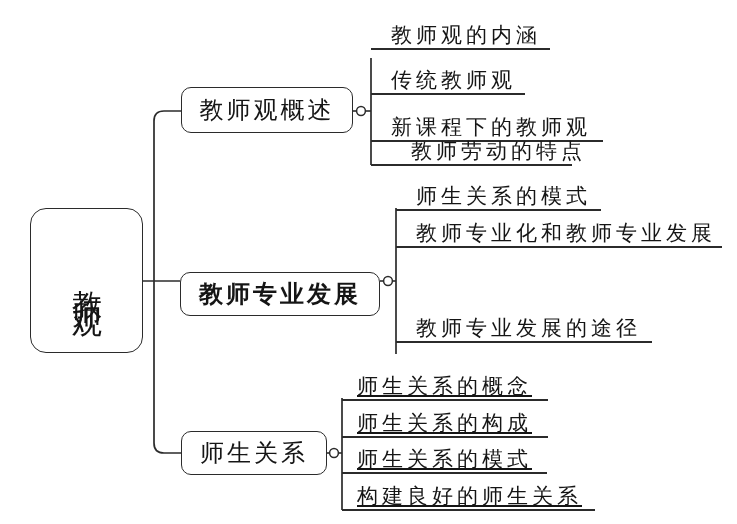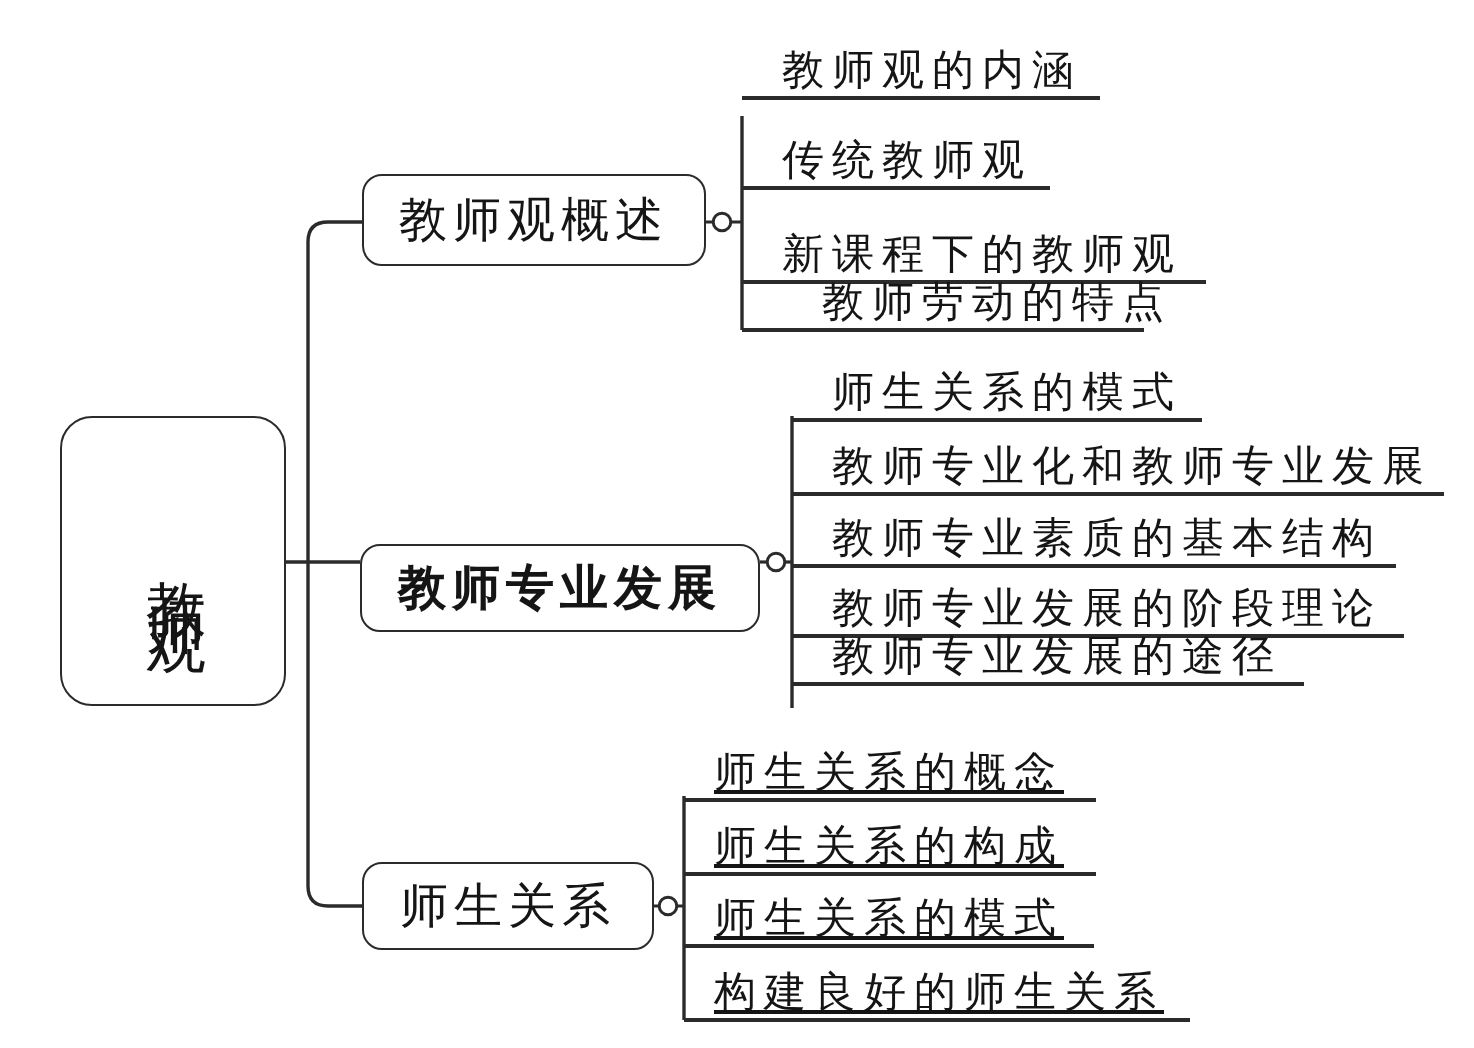--- a/index.html
+++ b/index.html
@@ -77,22 +77,20 @@
   <div class="node branch b2">教师专业发展</div>
   <div class="node branch b3">师生关系</div>
 
   <div class="leaf g1" style="top:16px;width:179px;text-align:right;">教师观的内涵</div>
   <div class="leaf g1" style="top:61px;width:154px;">传统教师观</div>
   <div class="leaf g1" style="top:108px;width:232px;">新课程下的教师观</div>
   <div class="leaf g1" style="top:132px;width:201px;padding-left:40px;">教师劳动的特点</div>
 
   <div class="leaf g2" style="top:177px;width:205px;">师生关系的模式</div>
   <div class="leaf g2" style="top:214px;width:326px;">教师专业化和教师专业发展</div>
-  <div class="leaf g2" style="top:250px;width:302px;">教师专业素质的基本结构</div>
-  <div class="leaf g2" style="top:285px;width:306px;">教师专业发展的阶段理论</div>
   <div class="leaf g2" style="top:309px;width:256px;">教师专业发展的途径</div>
 
   <div class="leaf g3" style="top:367px;width:206px;">师生关系的概念</div>
   <div class="leaf g3" style="top:404px;width:206px;">师生关系的构成</div>
   <div class="leaf g3" style="top:440px;width:205px;">师生关系的模式</div>
   <div class="leaf g3" style="top:477px;width:253px;">构建良好的师生关系</div>
 
 </div>
 
 </body></html>

